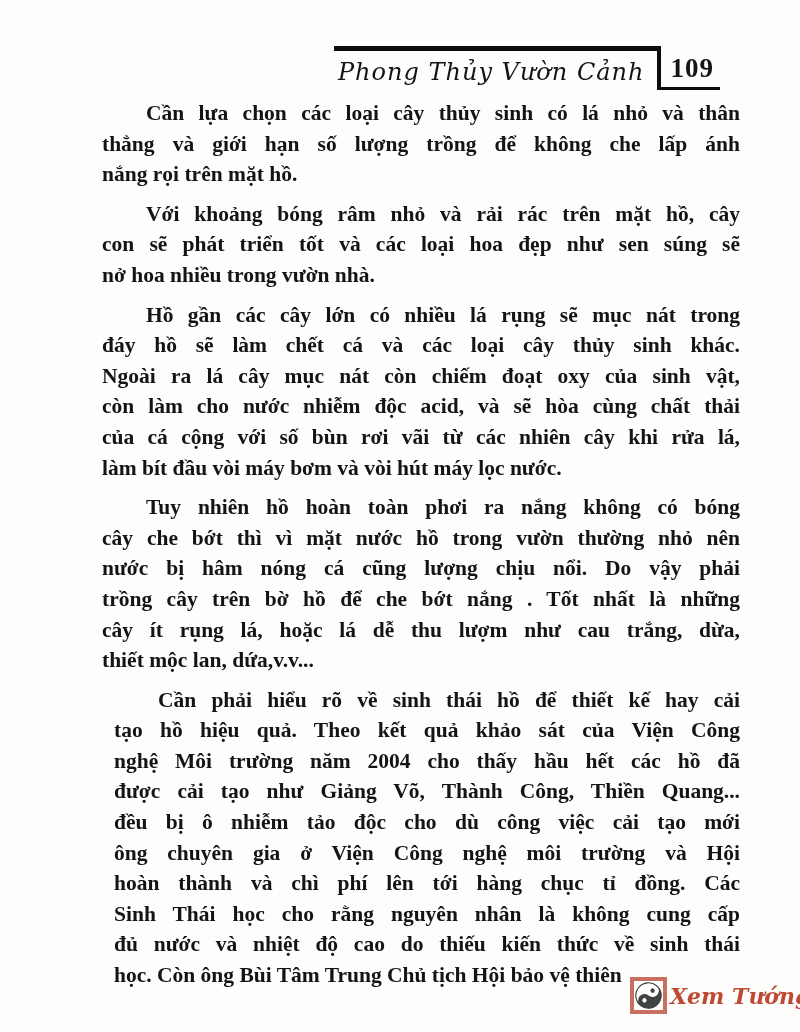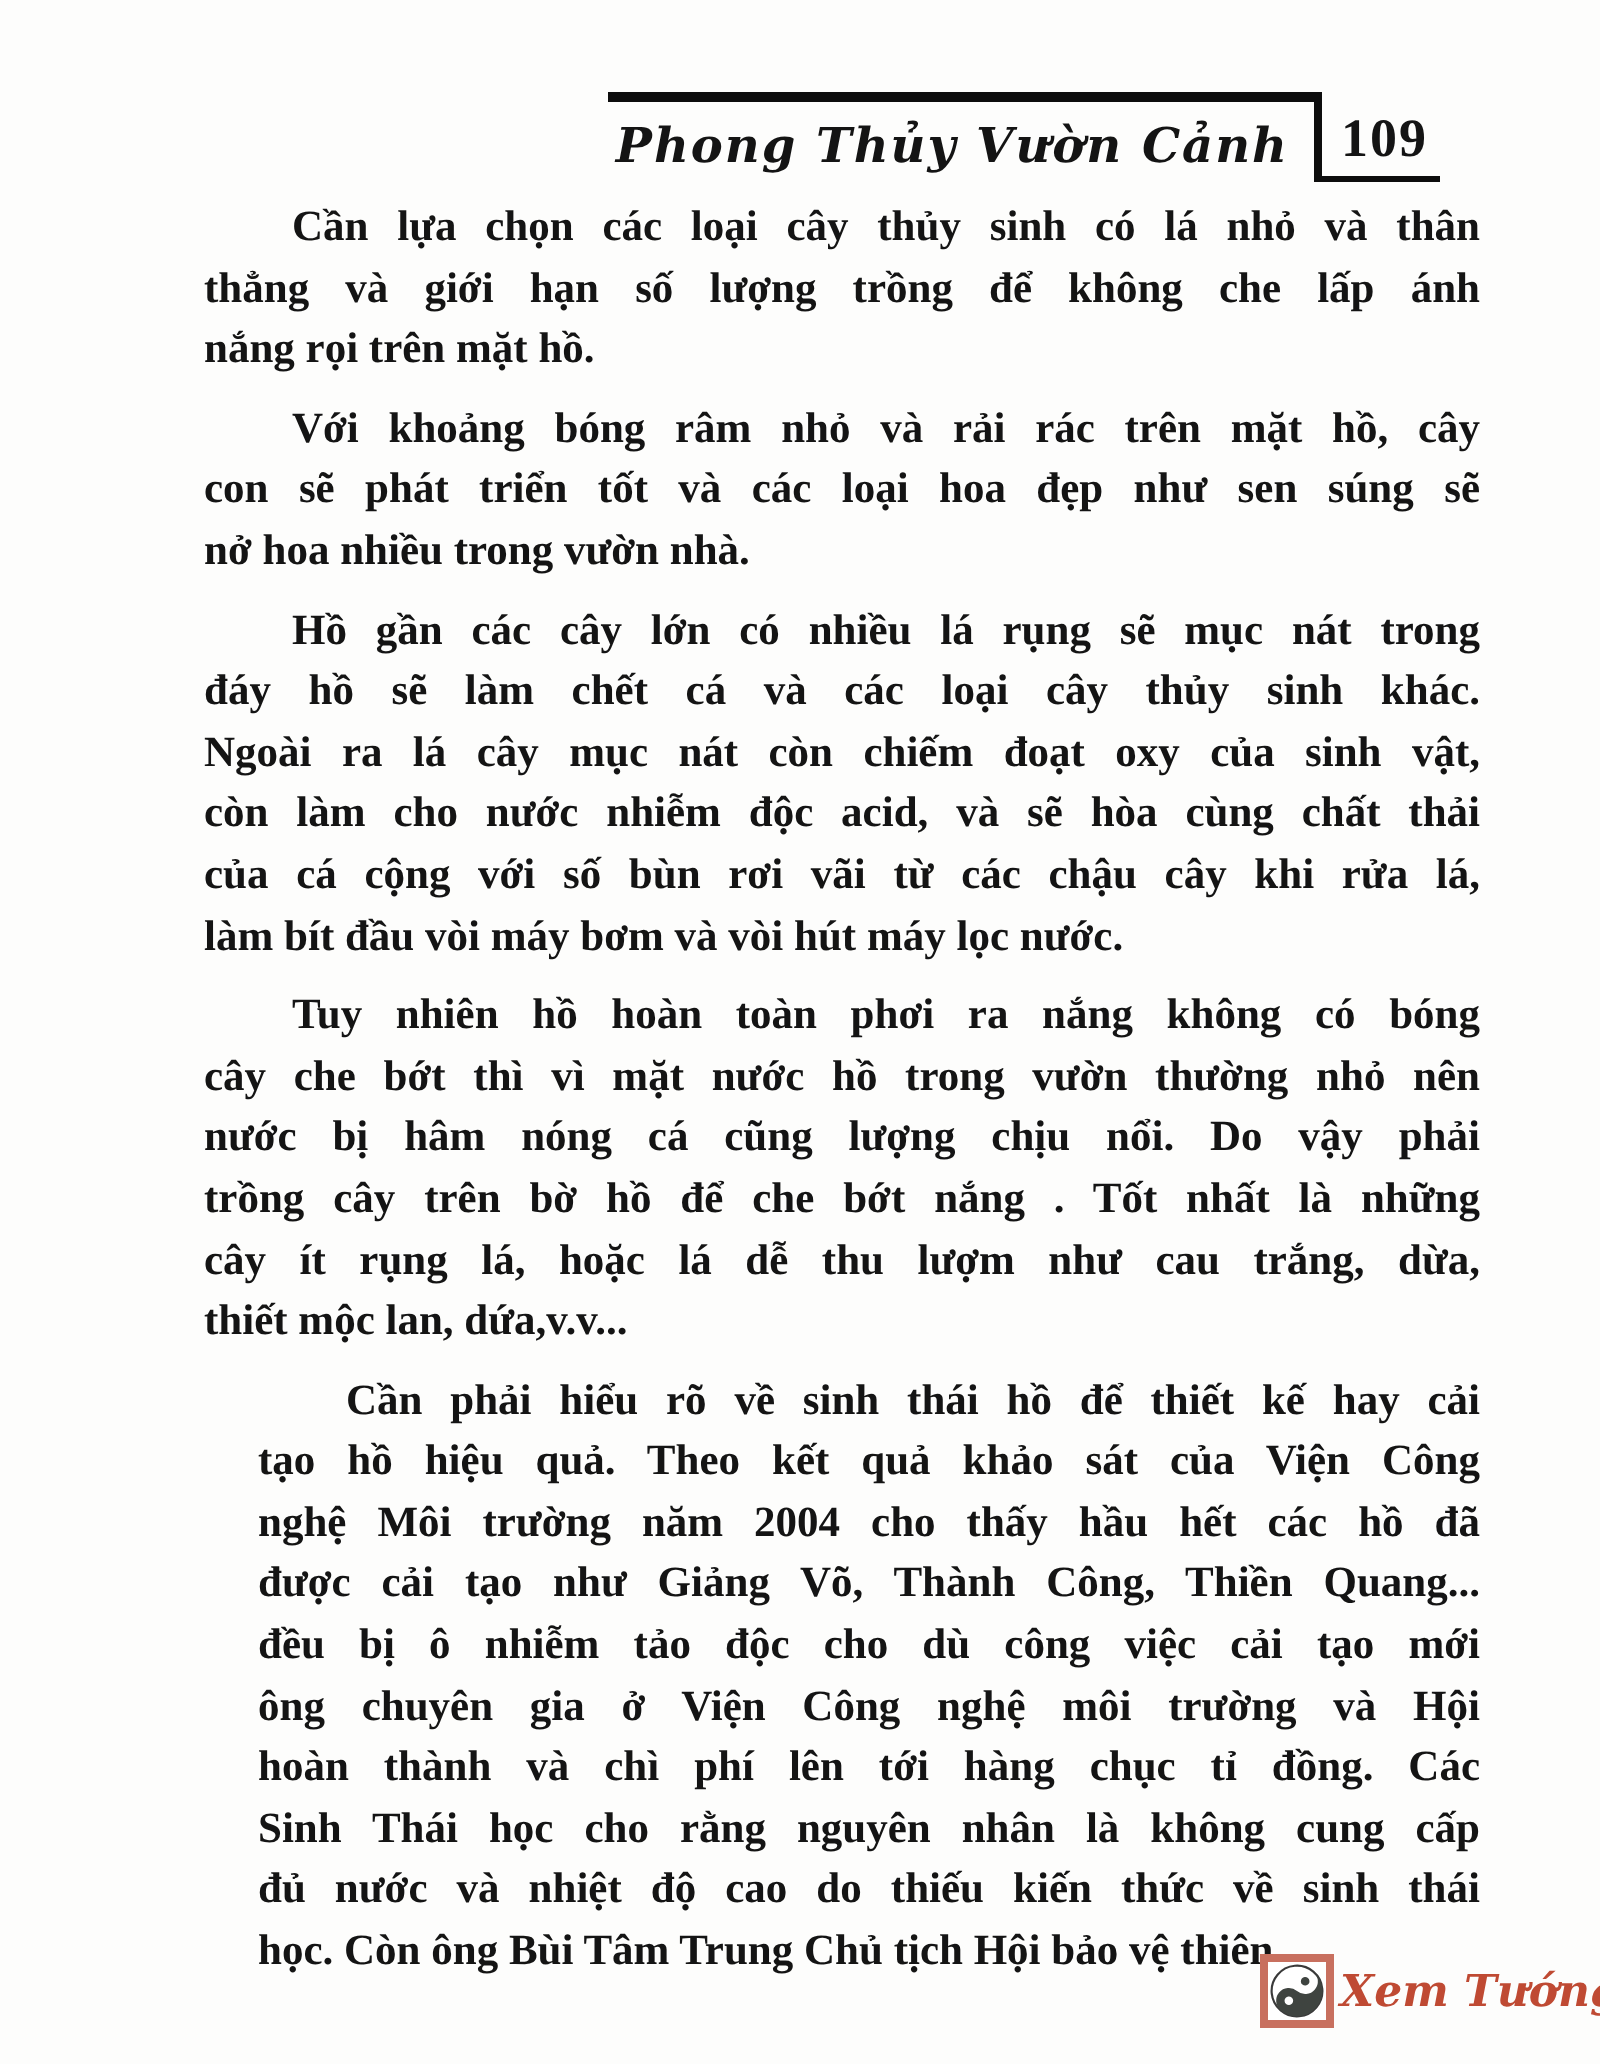--- a/index.html
+++ b/index.html
@@ -22,21 +22,21 @@
     top: 46px;
     right: 80px;
     display: flex;
     align-items: stretch;
   }
   .title-cell {
     border-top: 5px solid #0d0d0d;
     padding: 7px 12px 4px 4px;
     font-family: "DejaVu Serif", serif;
     font-style: italic;
-    font-weight: bold;
+    font-weight: normal;
     font-size: 24px;
     letter-spacing: 1px;
     white-space: nowrap;
   }
   .num-cell {
     border-left: 4px solid #0d0d0d;
     border-bottom: 3px solid #0d0d0d;
     padding: 6px 6px 2px 10px;
     font-size: 27px;
     font-weight: bold;
@@ -46,21 +46,21 @@
   }
 
   
   .body-text {
     position: absolute;
     left: 102px;
     top: 98px;
     width: 638px;
   }
   .para { margin: 0 0 9px 0; }
-  .para.shifted { margin-left: 27px; }
+  .para.shifted { margin-left: 12px; }
   .line {
     font-size: 21.5px;
     line-height: 30.6px;
     font-weight: 600;
     text-align: justify;
     text-align-last: justify;
     white-space: normal;
   }
   .line.first { text-indent: 44px; }
   .line.last  { text-align-last: left; }
@@ -112,21 +112,21 @@
       <div class="para">
         <div class="line first">Với khoảng bóng râm nhỏ và rải rác trên mặt hồ, cây</div>
         <div class="line">con sẽ phát triển tốt và các loại hoa đẹp như sen súng sẽ</div>
         <div class="line last">nở hoa nhiều trong vườn nhà.</div>
       </div>
       <div class="para">
         <div class="line first">Hồ gần các cây lớn có nhiều lá rụng sẽ mục nát trong</div>
         <div class="line">đáy hồ sẽ làm chết cá và các loại cây thủy sinh khác.</div>
         <div class="line">Ngoài ra lá cây mục nát còn chiếm đoạt oxy của sinh vật,</div>
         <div class="line">còn làm cho nước nhiễm độc acid, và sẽ hòa cùng chất thải</div>
-        <div class="line">của cá cộng với số bùn rơi vãi từ các chậu cây khi rửa lá,</div>
+        <div class="line">của cá cộng với số bùn rơi vãi từ các nhiên cây khi rửa lá,</div>
         <div class="line last">làm bít đầu vòi máy bơm và vòi hút máy lọc nước.</div>
       </div>
       <div class="para">
         <div class="line first">Tuy nhiên hồ hoàn toàn phơi ra nắng không có bóng</div>
         <div class="line">cây che bớt thì vì mặt nước hồ trong vườn thường nhỏ nên</div>
         <div class="line">nước bị hâm nóng cá cũng lượng chịu nổi. Do vậy phải</div>
         <div class="line">trồng cây trên bờ hồ để che bớt nắng . Tốt nhất là những</div>
         <div class="line">cây ít rụng lá, hoặc lá dễ thu lượm như cau trắng, dừa,</div>
         <div class="line last">thiết mộc lan, dứa,v.v...</div>
       </div>

